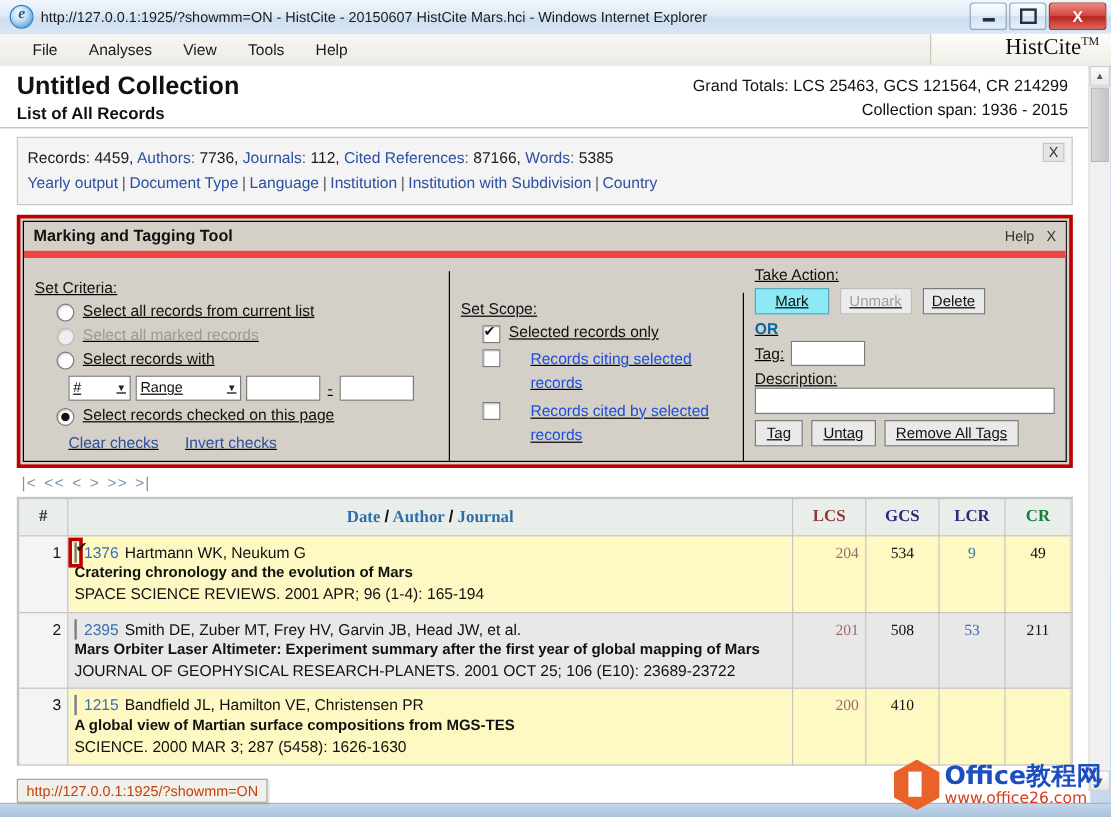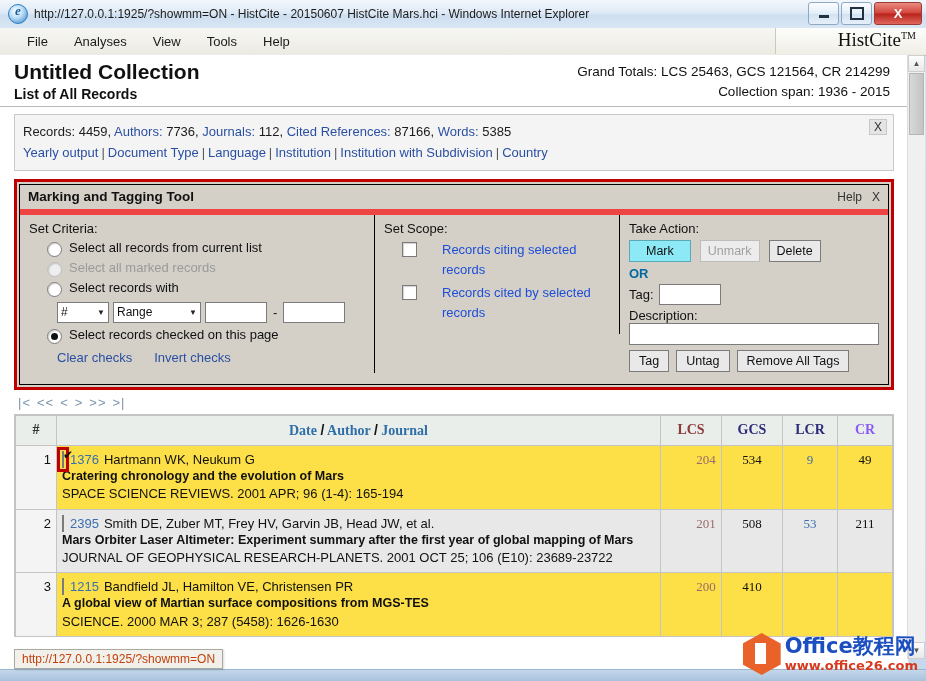--- a/index.html
+++ b/index.html
@@ -155,21 +155,21 @@
   .mt-titlebar {
     position: relative; background: #d4d0c8;
     border-bottom: 6px solid #ef4444;
     padding: 4px 8px 5px 8px;
   }
   .mt-title { font-size: 13.5px; font-weight: bold; color: #111; }
   .mt-title-right {
     position: absolute; right: 8px; top: 5px; font-size: 12px; color: #333;
   }
   .mt-title-right .help { color: #333; margin-right: 10px; }
-  .mt-cols { display: flex; align-items: flex-start; }
+  .mt-cols { display: flex; align-items: flex-end; text-decoration: underline; }
   .mt-col { padding: 6px 9px 8px 9px; box-sizing: border-box; }
   .mt-col.criteria { width: 355px; border-right: 1px solid #000; }
   .mt-col.scope { width: 245px; border-right: 1px solid #000; }
   .mt-col.action { flex: 1; }
   .mt-legend { font-size: 13px; color: #111; margin-bottom: 4px; }
   .opt-row { display: flex; align-items: flex-start; margin: 3px 0 3px 18px; font-size: 13px; color: #111; }
   .radio {
     width: 13px; height: 13px; border-radius: 50%;
     border: 1px solid #7b7b7b; background: #fff; margin-right: 7px;
     flex: none; margin-top: 2px; position: relative;
@@ -240,26 +240,26 @@
     background: #eaeeea; border: 1px solid #c4c4c4;
     font-size: 14px; font-family: "Liberation Serif", serif; font-weight: bold;
     padding: 6px 4px; color: #2f6fa8;
   }
   table.records th.num { width: 30px; color: #333; font-size: 14px; }
   table.records th.mid { text-align: center; }
   table.records th .slash { color: #111; font-family: "Liberation Sans", sans-serif; }
   table.records th.lcs { color: #8b3a3a; width: 52px; }
   table.records th.gcs { color: #2b2b7a; width: 52px; }
   table.records th.lcr { color: #2b2b7a; width: 46px; }
-  table.records th.cr  { color: #8b5cf6; width: 46px; }
+  table.records th.cr  { color: #15803d; width: 46px; }
   table.records td {
     border: 1px solid #c4c4c4; vertical-align: top; padding: 6px 5px;
     font-size: 13px; color: #111;
   }
-  table.records tr.odd td { background: #fde047; }
+  table.records tr.odd td { background: #fef9c3; }
   table.records tr.even td { background: #e8e8e8; }
   td.idx { text-align: right; padding-right: 7px; font-size: 13.5px; color: #333; width: 30px; background: #f4f4f4 !important;}
   td.rec { padding-left: 6px; }
   .rec-line1 { display: flex; align-items: flex-start; }
   .rec-cb-holder { position: relative; margin-right: 6px; flex: none; }
   .rec-cb {
     width: 13px; height: 13px; border: 1px solid #7b7b7b; background: #fff;
     position: relative; box-shadow: inset 1px 1px 1px rgba(0,0,0,0.15);
   }
   .rec-cb.checked::after {
@@ -299,21 +299,21 @@
     background: #e8622a;
     clip-path: polygon(50% 0%, 100% 25%, 100% 75%, 50% 100%, 0% 75%, 0% 25%);
     position: relative;
   }
   .wm-hex .hexshape::after {
     content: ""; position: absolute; left: 12px; top: 10px;
     width: 11px; height: 21px; background: #ffffff;
   }
   .wm-text { line-height: 1.0; }
   .wm-top { font-size: 21px; font-weight: bold; color: #1b4fc0; font-family: "DejaVu Sans", sans-serif; }
-  .wm-bot { font-size: 13px; font-weight: bold; color: #d63a1e; font-family: "DejaVu Sans", sans-serif; margin-top: 2px; }
+  .wm-bot { font-size: 13px; font-weight: normal; color: #d63a1e; font-family: "DejaVu Sans", sans-serif; margin-top: 2px; }
 
   
   .bottom-strip {
     position: absolute; left: 0; bottom: 0; width: 926px; height: 11px;
     background: linear-gradient(to bottom, #c4d7ea, #a8c2dd);
     border-top: 1px solid #9bb6d2;
   }
 </style>
 </head>
 <body>
@@ -425,20 +425,24 @@
               <span class="opt-label">Select records checked on this page</span>
             </div>
 
             <div class="checklinks">
               <a href="#">Clear checks</a><a href="#">Invert checks</a>
             </div>
           </div>
 
           <div class="mt-col scope">
             <div class="mt-legend">Set Scope:</div>
+            <div class="opt-row">
+              <span class="cbox checked"></span>
+              <span class="opt-label">Selected records only</span>
+            </div>
             <div class="opt-row">
               <span class="cbox"></span>
               <span class="opt-label scope-wrap-text">Records citing selected records</span>
             </div>
             <div class="opt-row">
               <span class="cbox"></span>
               <span class="opt-label scope-wrap-text">Records cited by selected records</span>
             </div>
           </div>
 

